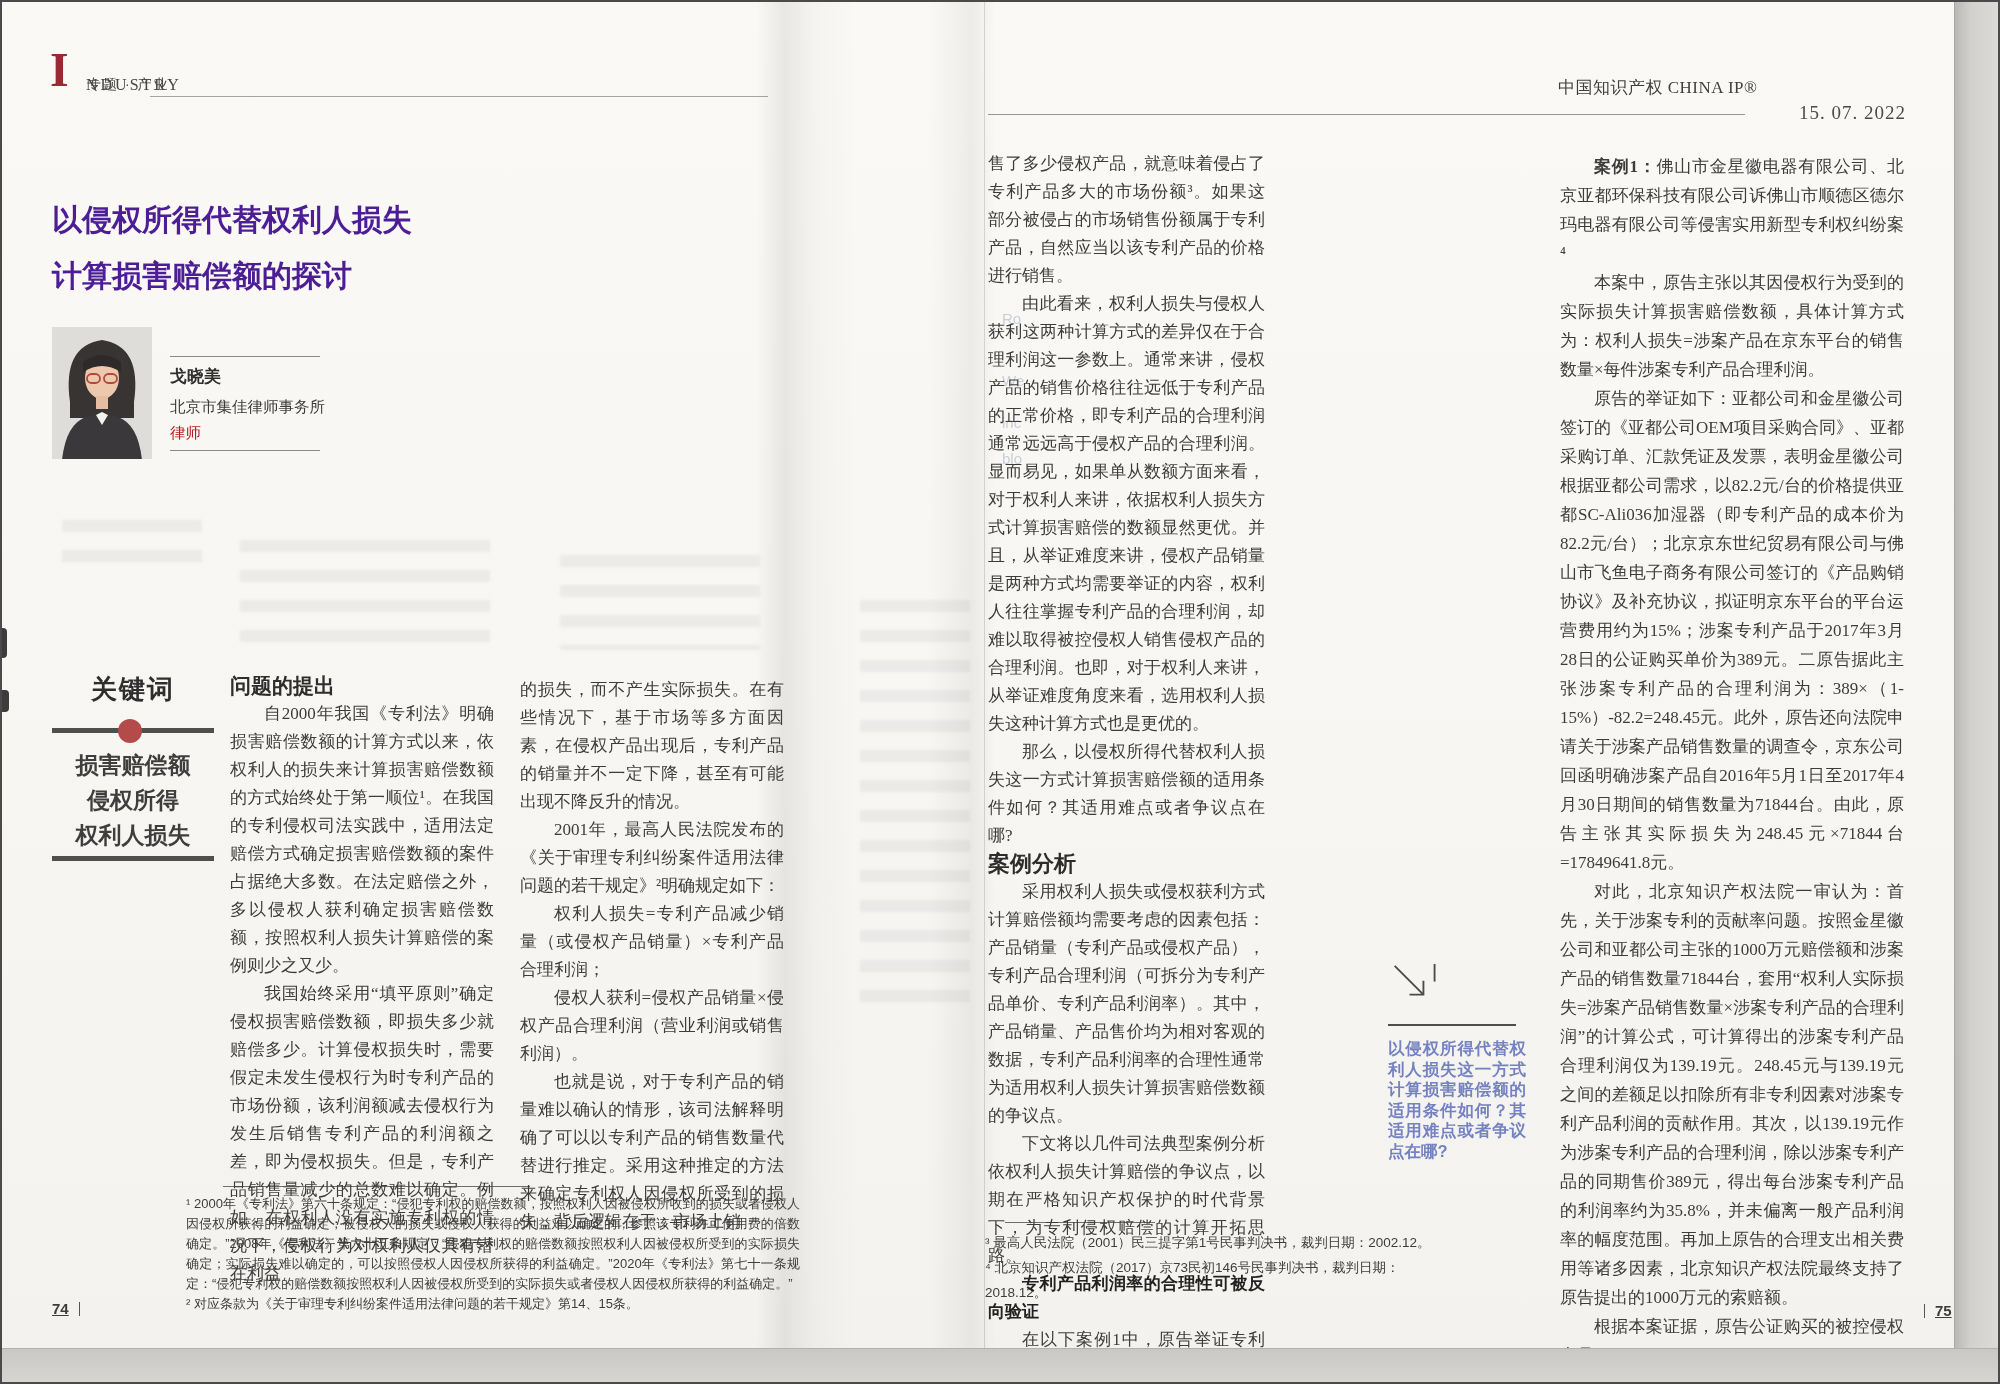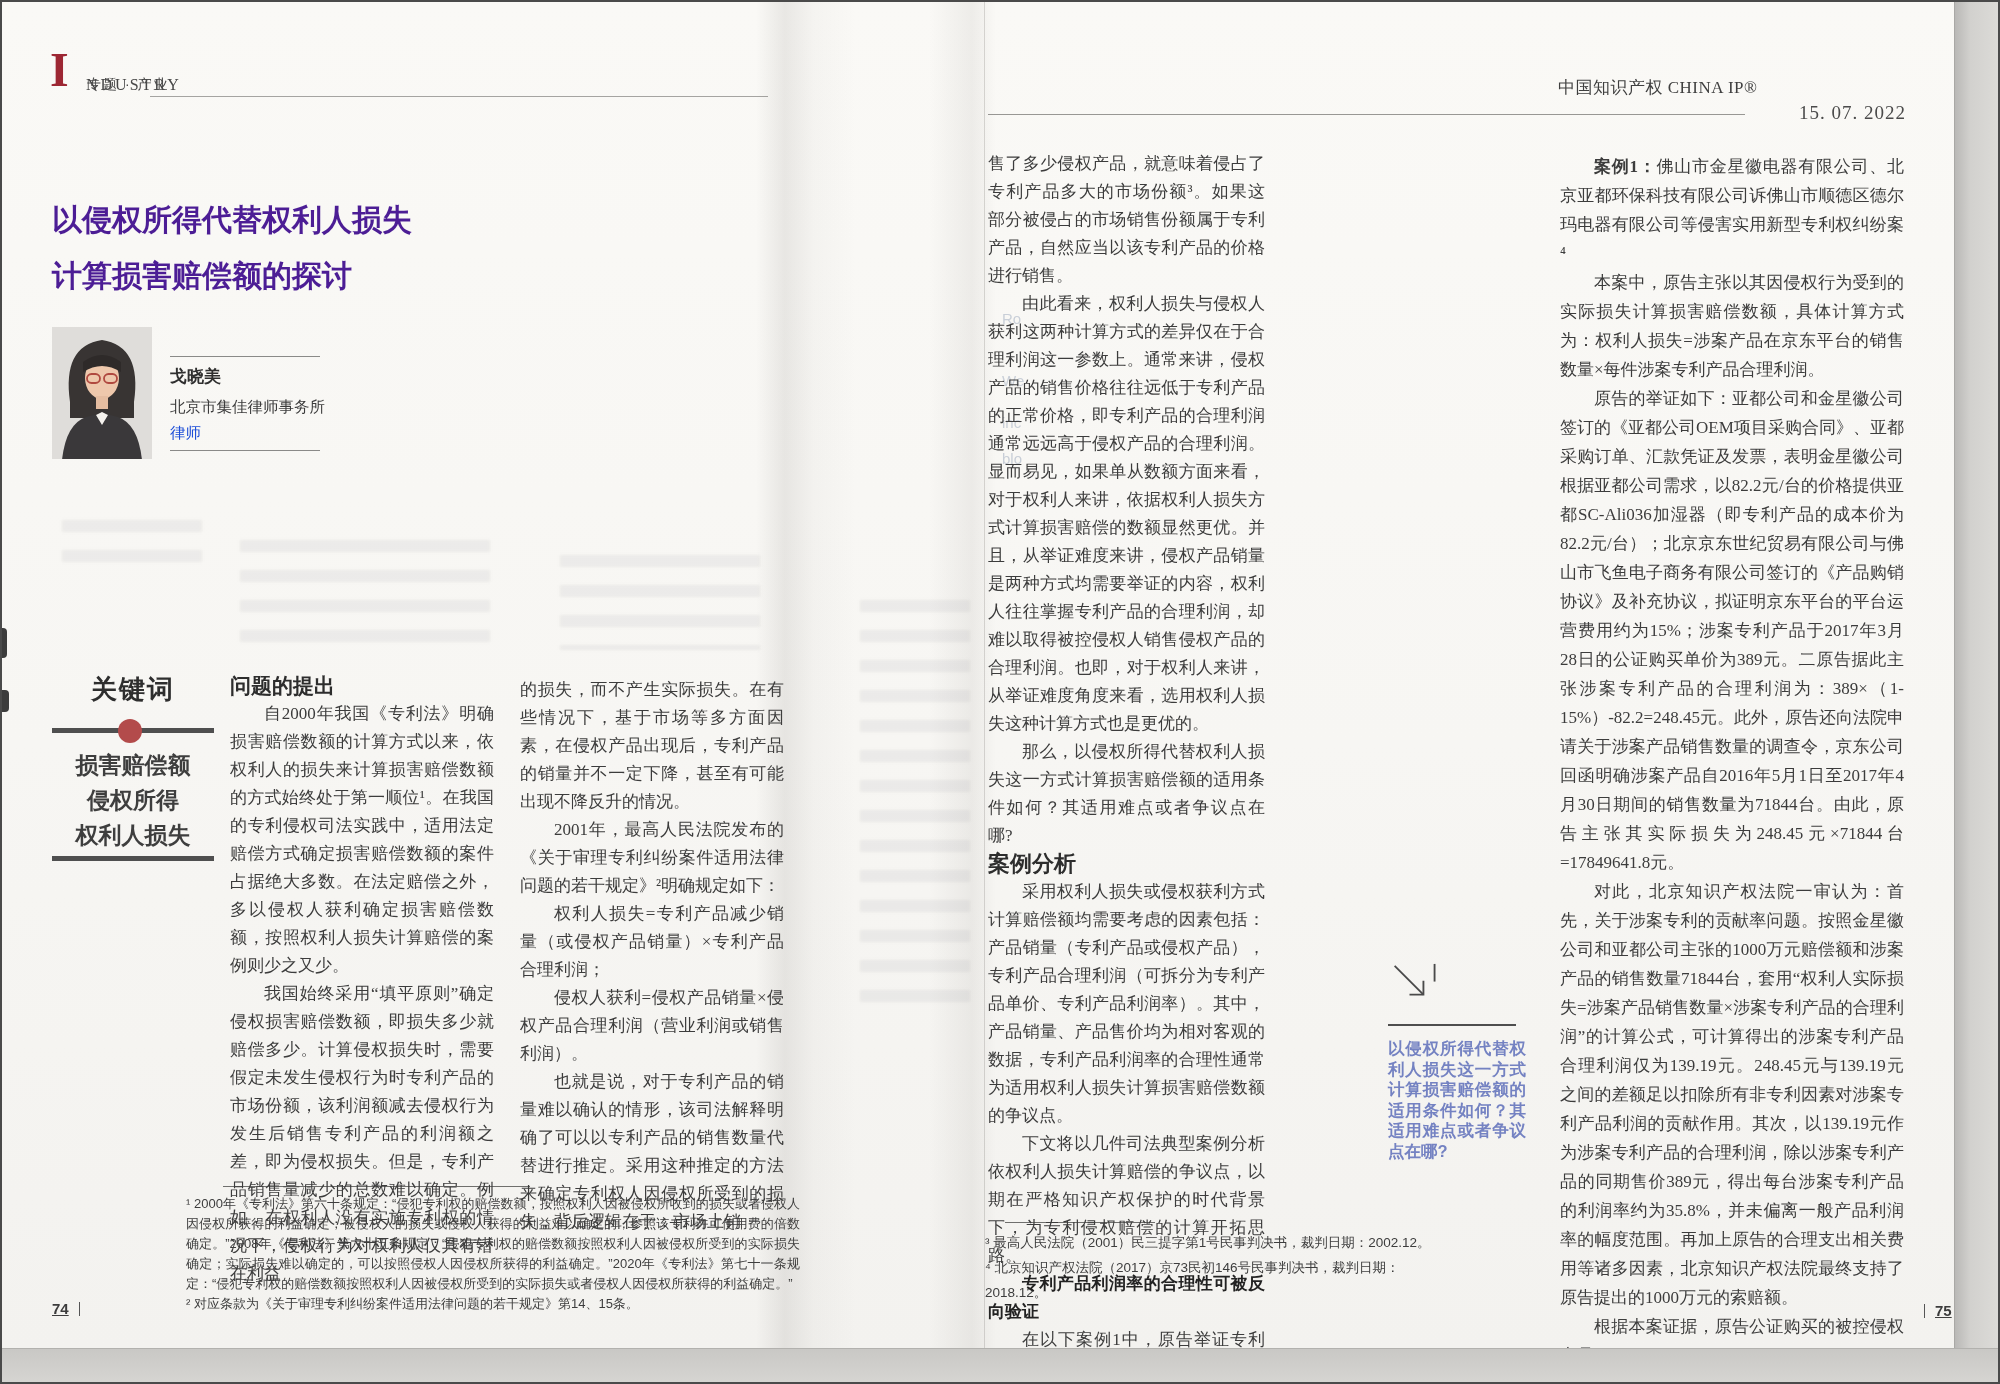--- a/index.html
+++ b/index.html
@@ -29,21 +29,21 @@
   .issue-date{left:1748px;top:102px;width:158px;text-align:right;font-family:"Liberation Serif",serif;font-size:19px;color:#4b4b4b;letter-spacing:1px;}
 
   
   .title{left:52px;top:158px;width:700px;font-weight:700;font-size:30px;line-height:56px;color:#4c1d95;margin-top:34px;}
 
   
   .photo{left:52px;top:327px;width:100px;height:132px;background:#dfddda;overflow:hidden;}
   .a-rule{left:170px;width:150px;height:1px;background:#8a8a88;}
   .a-name{left:170px;top:365px;font-size:17px;font-weight:700;color:#2f2f2f;}
   .a-org{left:170px;top:397px;font-size:15.5px;color:#3b3b3b;}
-  .a-role{left:170px;top:423px;font-size:15.5px;color:#1d4ed8;}
+  .a-role{left:170px;top:423px;font-size:15.5px;color:#b91c1c;}
 
   
   .kw-head{left:52px;top:672px;width:162px;text-align:center;font-family:"Liberation Serif",serif;font-weight:700;font-size:26px;color:#2e2e2e;letter-spacing:2px;}
   .kw-rule{left:52px;width:162px;height:5px;background:#4f4f4f;}
   .kw-dot{left:118px;top:719px;width:24px;height:24px;border-radius:50%;background:#b34b4b;}
   .kw-items{left:52px;top:748px;width:162px;text-align:center;font-family:"Liberation Serif",serif;font-weight:700;font-size:23px;line-height:35px;color:#3e3e3e;}
 
   
   .bodycol{font-family:"Liberation Serif","DejaVu Serif",serif;font-size:17px;line-height:28px;color:#3c3c3c;text-align:justify;z-index:10;}
   .bodycol p{margin:0;}

